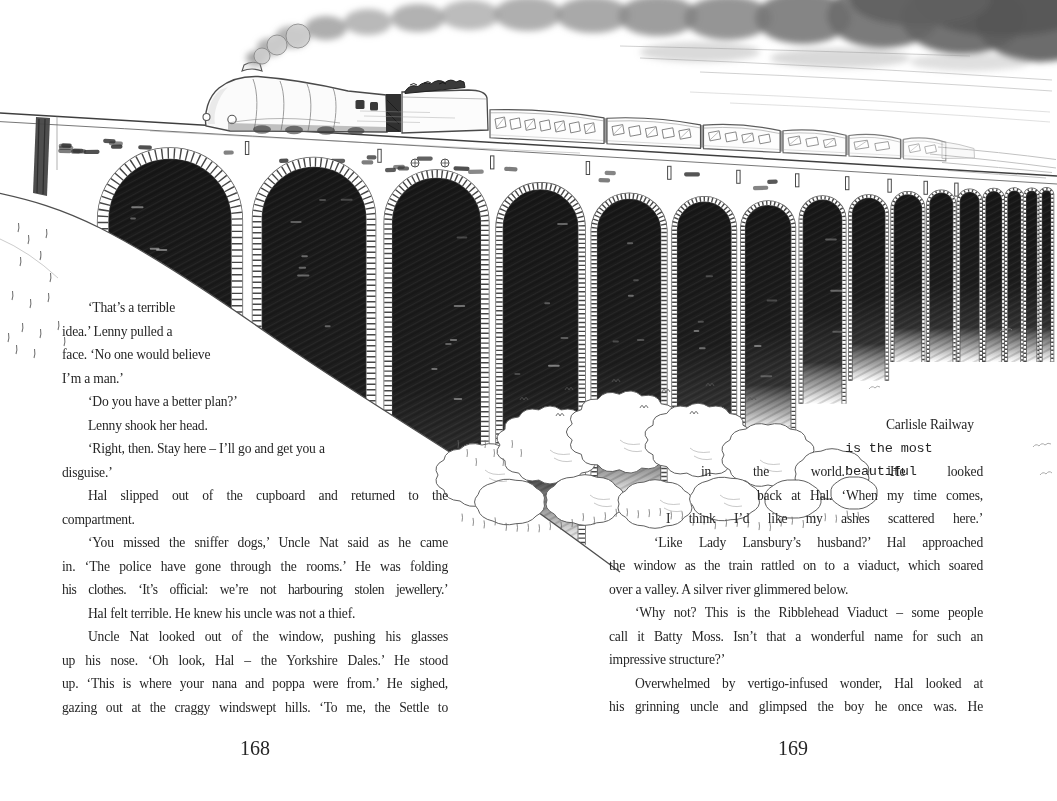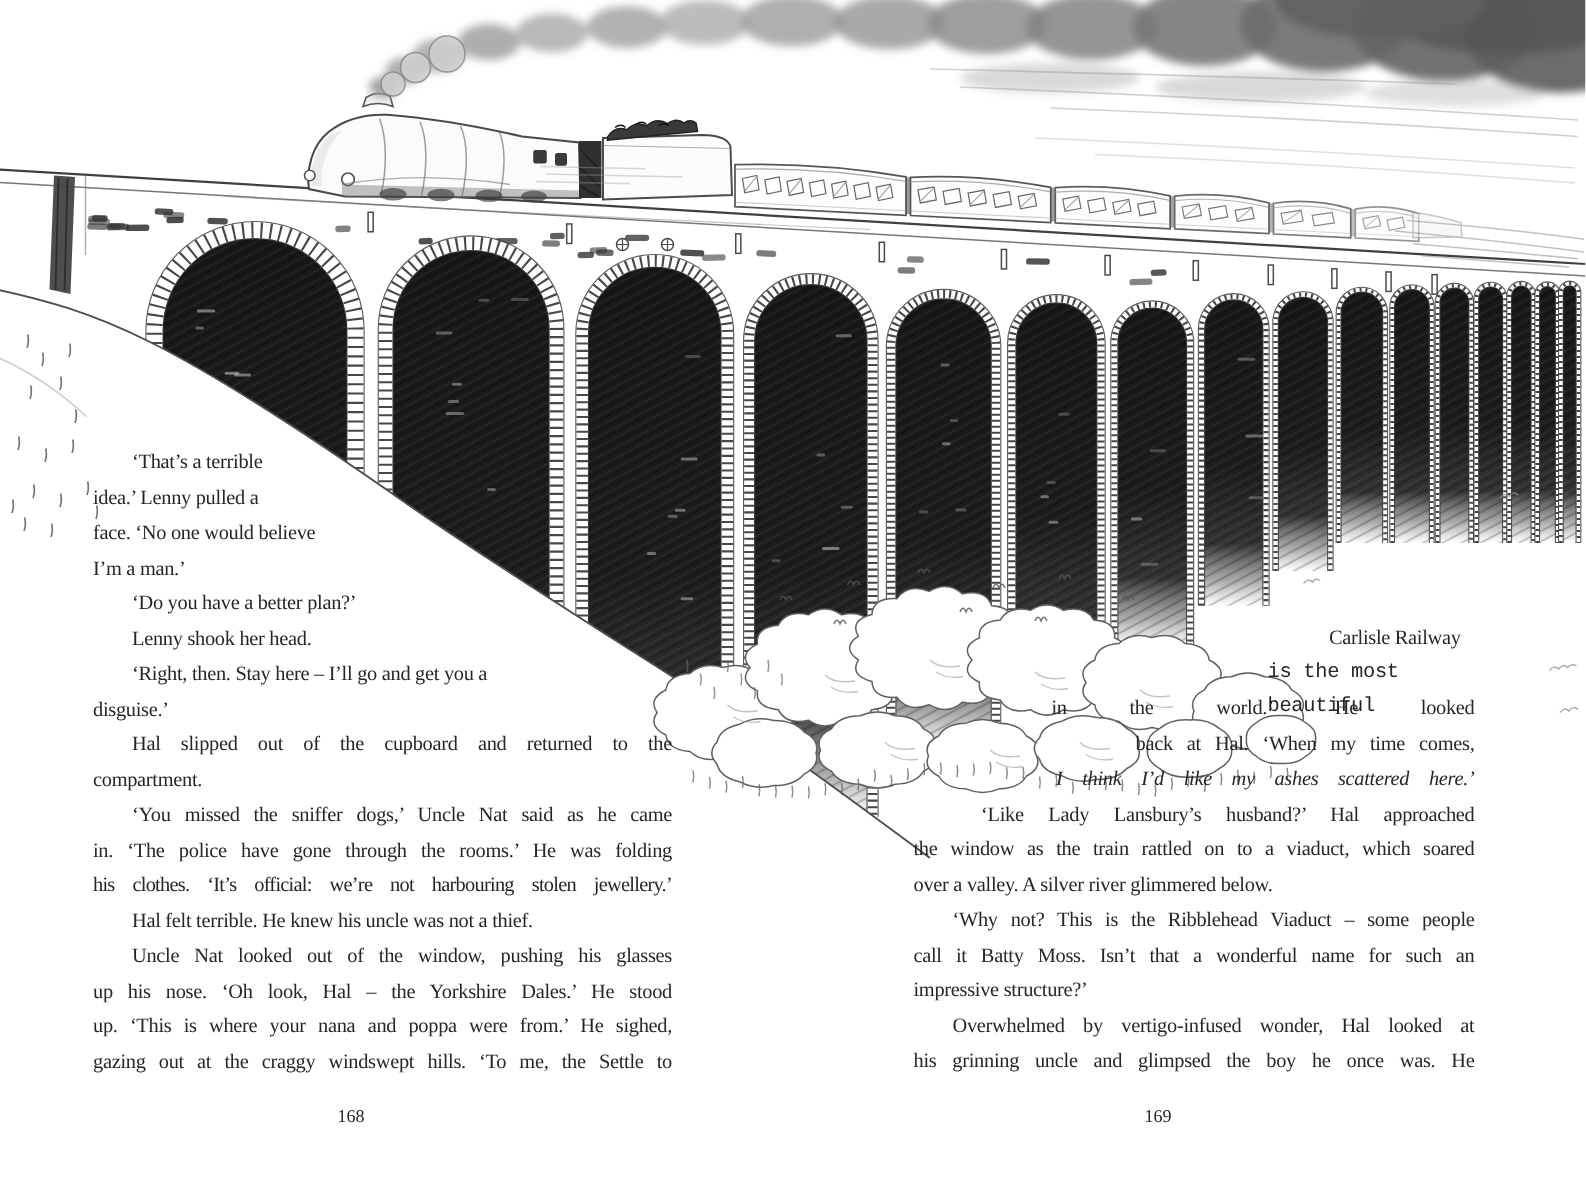--- a/index.html
+++ b/index.html
@@ -10,23 +10,23 @@
   .page-left{left:62px;top:296px;width:386px;}
   .page-right{left:609px;top:413px;width:374px;}
   .line{height:23.5px;text-align:left;}
   .line.indent{padding-left:26px;}
   .line.justify{text-align:justify;text-align-last:justify;}
   .line.tight{letter-spacing:-0.5px;}
   .page-right .line.r1{margin-left:277px;text-align:left;}
   .page-right .line.r2{margin-left:236px;text-align:left;font-family:Liberation Mono, monospace;}
   .page-right .line.r3{margin-left:92px;}
   .page-right .line.r4{margin-left:148px;}
-  .page-right .line.r5{margin-left:95px;font-style:italic;}
+  .page-right .line.r5{margin-left:57px;}
   .page-right .line.r6{margin-left:45px;}
-  .pnum{position:absolute;top:737px;width:60px;text-align:left;font-size:12px;z-index:2;}
+  .pnum{position:absolute;top:737px;width:60px;text-align:center;font-size:20px;z-index:2;}
   .pnum-left{left:225px;}
   .pnum-right{left:763px;}
 </style>
 </head>
 <body>
 
 <div class="spread">
 
   <svg id="illus" width="1057" height="620" viewBox="0 0 1057 620" aria-label="Black-and-white pencil illustration of a streamlined steam locomotive pulling carriages across the many-arched Ribblehead Viaduct, smoke trailing from its funnel across the sky, with a white hillside in the foreground on the left and bushes beneath the central arches">
     <defs>

